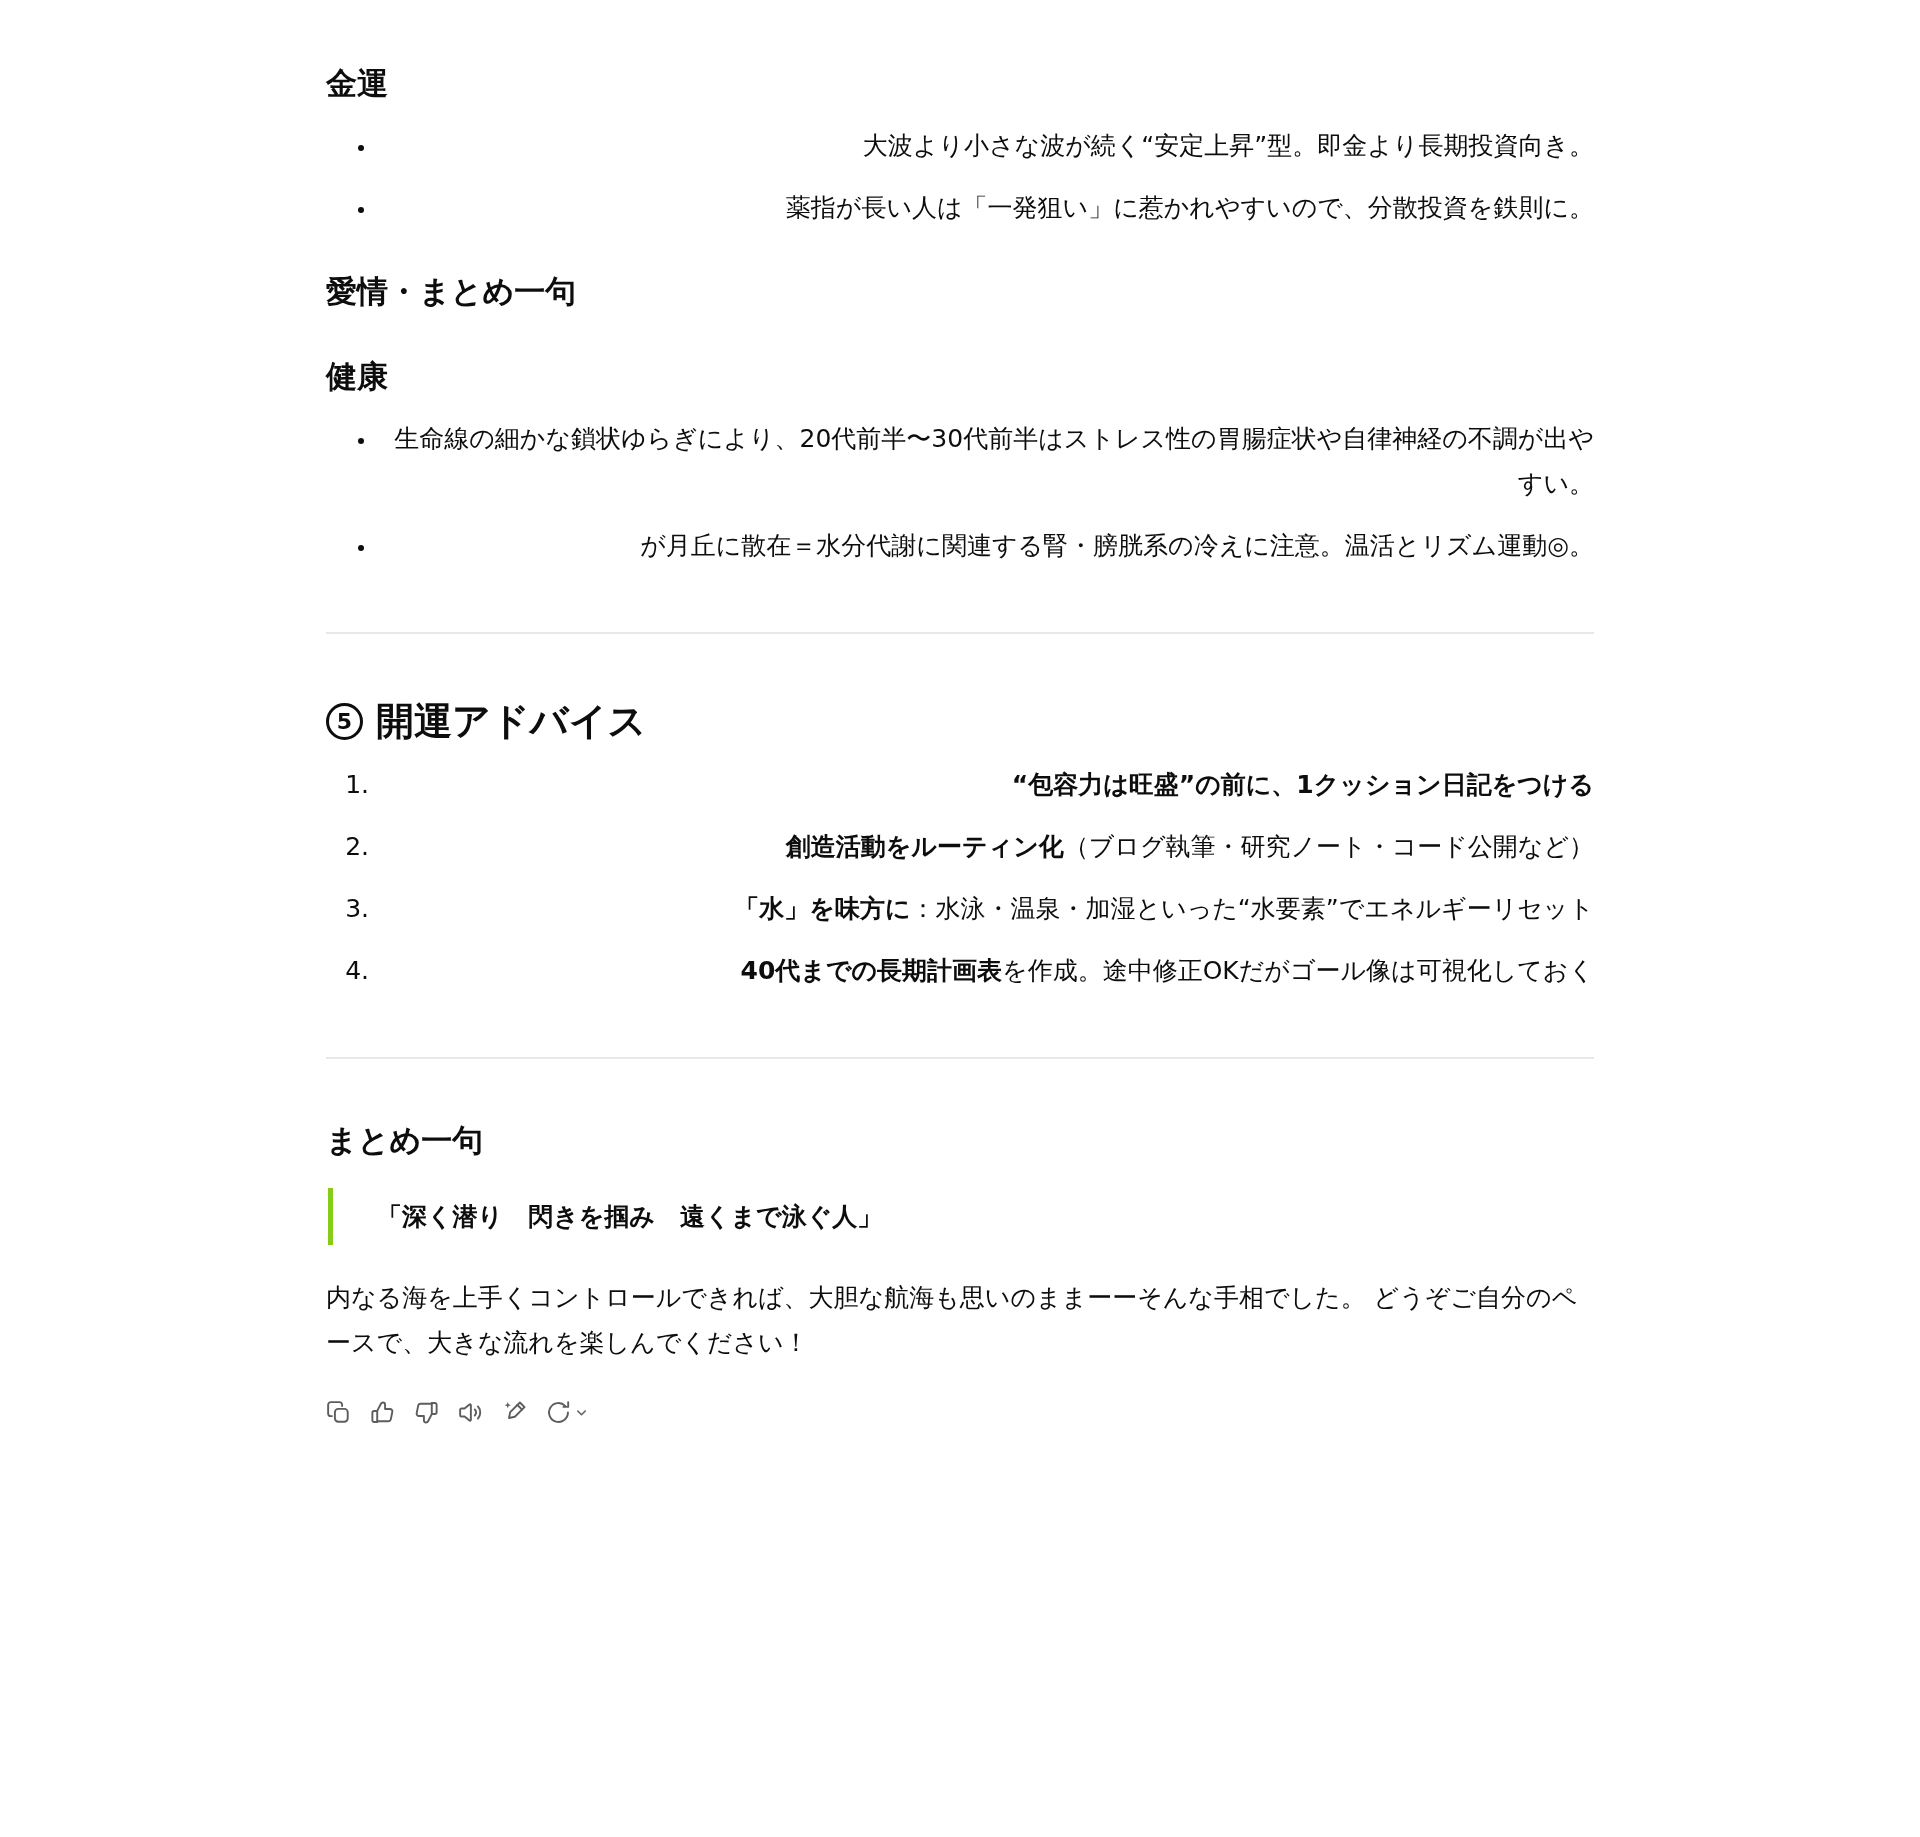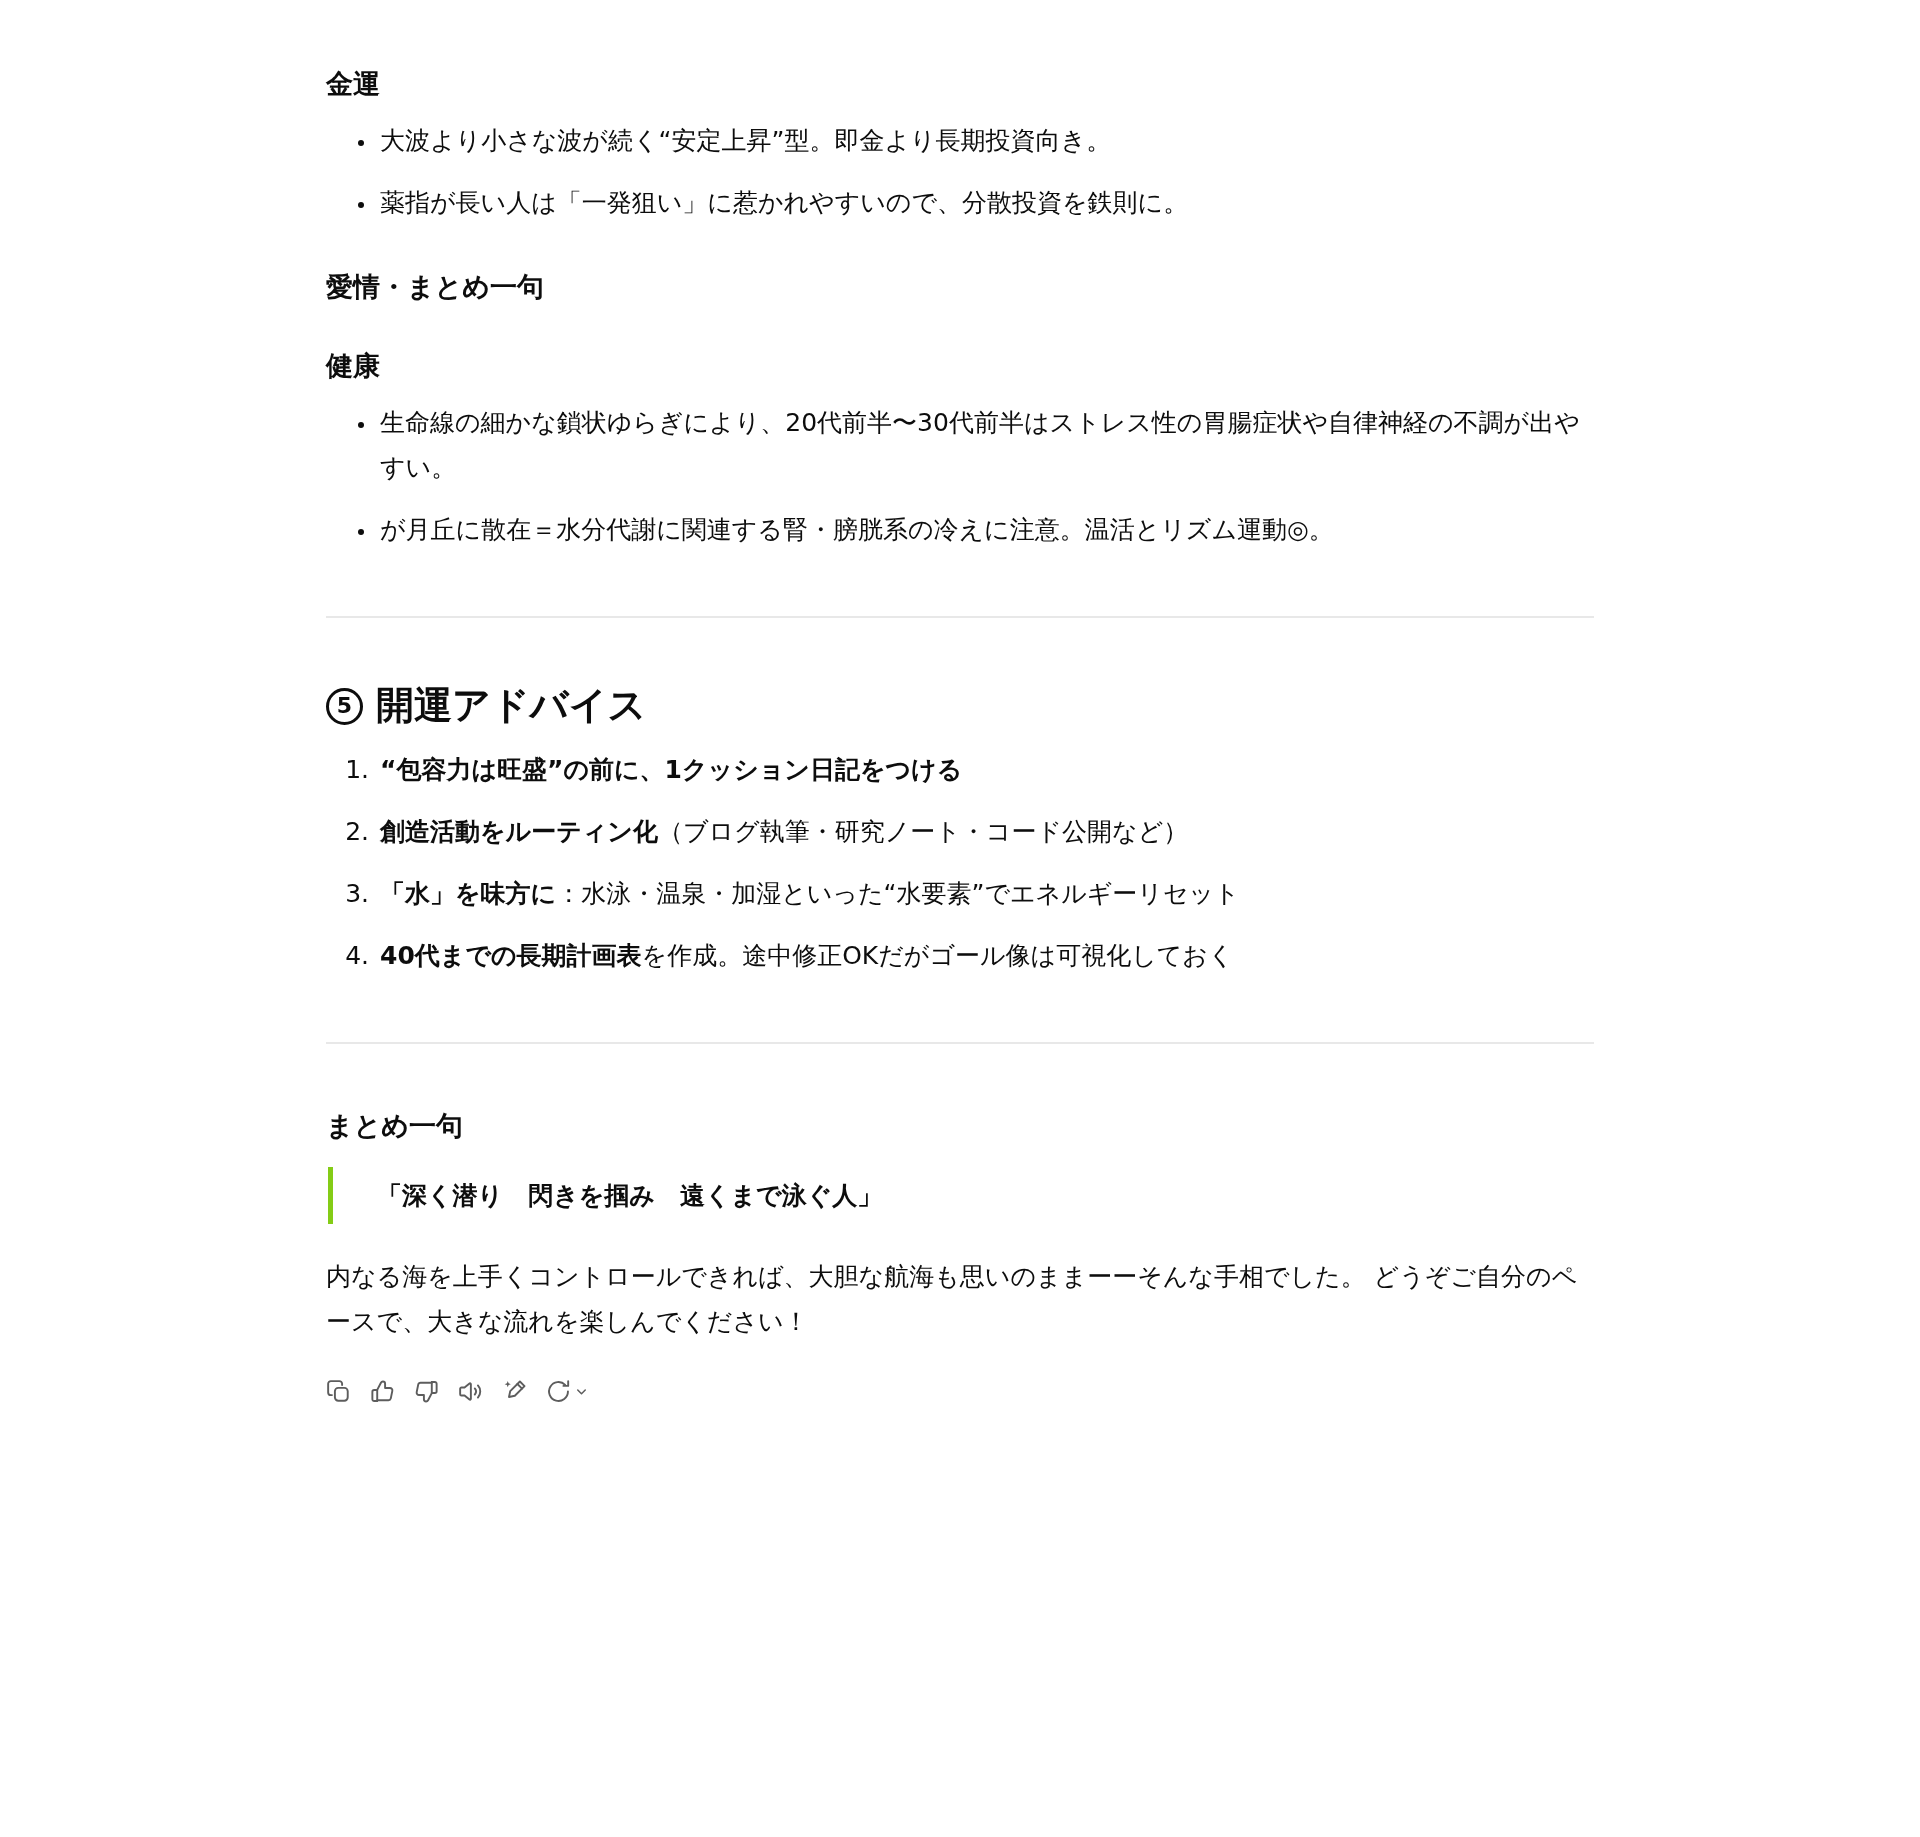--- a/index.html
+++ b/index.html
@@ -15,24 +15,25 @@
   .content {
     width: 1268px;
     margin: 0 auto;
     padding-top: 22px;
     font-size: 25px;
     line-height: 1.8;
   }
   .content > :first-child { margin-top: 0; }
 
   h3 {
-    font-size: 27px;
+    font-size: 31px;
     font-weight: 700;
     line-height: 1.3;
     margin: 44px 0 6px 0;
+    font-family: Liberation Mono, monospace;
   }
   h2 {
     font-size: 38px;
     font-weight: 700;
     line-height: 1.25;
     margin: 58px 0 14px 0;
     display: flex;
     align-items: center;
     gap: 13px;
   }
@@ -41,21 +42,21 @@
     align-items: center;
     justify-content: center;
     width: 37px;
     height: 37px;
     border: 3.5px solid #0d0d0d;
     border-radius: 50%;
     font-size: 22px;
     font-weight: 800;
     flex: 0 0 auto;
   }
-  ul, ol { margin: 10px 0; padding-left: 51px; }
+  ul, ol { margin: 10px 0; padding-left: 51px; text-align: right; }
   li { margin: 17px 0; padding-left: 3px; }
   ul li::marker { font-size: 0.82em; }
   ol li::marker { font-weight: 400; }
   strong { font-weight: 700; }
 
   hr {
     border: none;
     border-top: 2px solid #e8e8e8;
     margin: 64px 0;
   }

